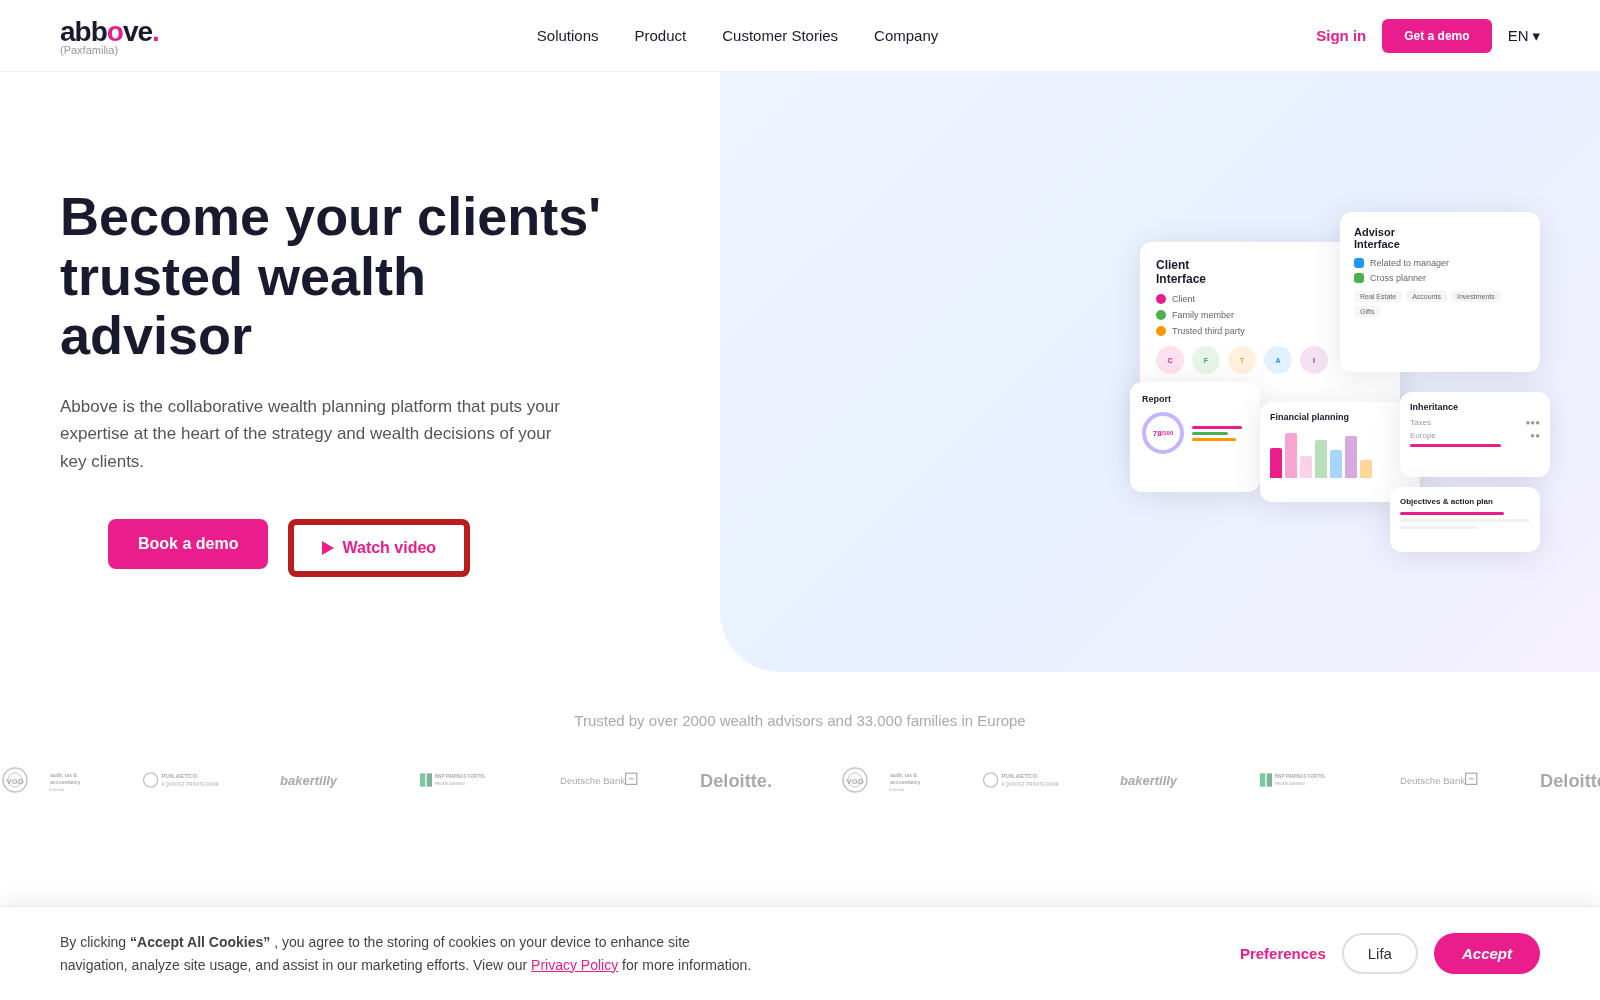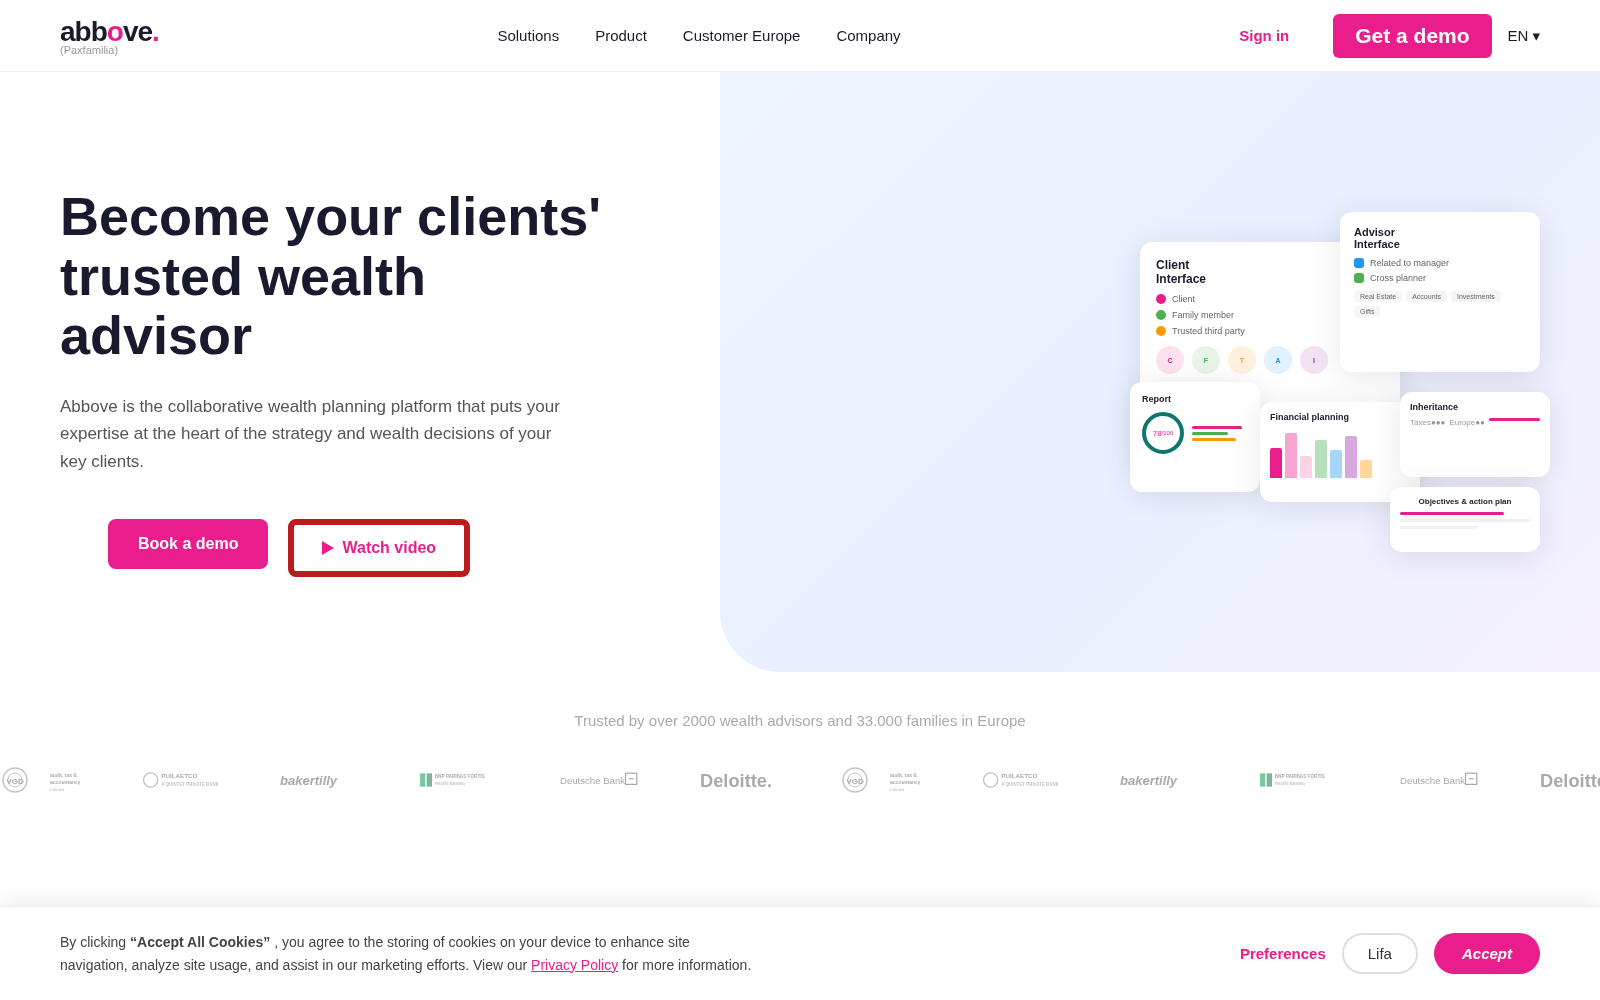--- a/index.html
+++ b/index.html
@@ -12,21 +12,21 @@
       border-bottom: 1px solid #f0f0f0; position: sticky; top: 0; z-index: 100;
     }
     .logo-wrap { display: flex; flex-direction: column; align-items: flex-start; justify-content: flex-end; }
     .logo-text { font-size: 28px; font-weight: 800; color: #1a1a2e; letter-spacing: -1px; }
     .logo-text span { color: #e91e8c; }
     .logo-sub { font-size: 11px; color: #999; margin-top: -4px; }
     nav { display: flex; align-items: center; gap: 36px; }
     nav a { text-decoration: none; color: #1a1a2e; font-size: 15px; font-weight: 500; }
     .header-actions { display: flex; align-items: center; gap: 16px; }
     .sign-in-btn { color: #e91e8c; font-weight: 600; font-size: 15px; text-decoration: none; background: none; border: none; cursor: pointer; }
-    .get-demo-btn { background: #e91e8c; color: #fff; border: none; border-radius: 6px; padding: 10px 22px; font-size: 21px; font-weight: 600; cursor: pointer; margin-left: 28px; }
+    .get-demo-btn { background: #e91e8c; color: #fff; border: none; border-radius: 6px; padding: 10px 22px; font-size: 12px; font-weight: 600; cursor: pointer; }
     .lang-btn { font-size: 15px; color: #1a1a2e; background: none; border: none; cursor: pointer; display: flex; align-items: center; gap: 4px; }
 
     
     .hero {
       display: flex; align-items: center; justify-content: space-between;
       padding: 80px 60px 60px 60px; min-height: 600px; background: #fff;
       position: relative; overflow: hidden;
     }
     .hero-left { max-width: 560px; }
     .hero-title { font-size: 54px; font-weight: 800; line-height: 1.1; color: #1a1a2e; margin-bottom: 28px; }
@@ -98,21 +98,21 @@
 <header>
   <div class="logo-wrap">
     <div class="logo-text">
       abb<span>o</span>ve<span style="color:#e91e8c">.</span>
     </div>
     <div class="logo-sub">(Paxfamilia)</div>
   </div>
   <nav>
     <a href="#">Solutions</a>
     <a href="#">Product</a>
-    <a href="#">Customer Europe</a>
+    <a href="#">Customer Stories</a>
     <a href="#">Company</a>
   </nav>
   <div class="header-actions">
     <button class="sign-in-btn">Sign in</button>
     <button class="get-demo-btn">Get a demo</button>
     <button class="lang-btn">
       <span>EN</span>
       <span>▾</span>
     </button>
   </div>
@@ -180,21 +180,21 @@
           <span style="font-size:7px;background:#f5f5f5;padding:2px 6px;border-radius:3px;color:#666">Real Estate</span>
           <span style="font-size:7px;background:#f5f5f5;padding:2px 6px;border-radius:3px;color:#666">Accounts</span>
           <span style="font-size:7px;background:#f5f5f5;padding:2px 6px;border-radius:3px;color:#666">Investments</span>
           <span style="font-size:7px;background:#f5f5f5;padding:2px 6px;border-radius:3px;color:#666">Gifts</span>
         </div>
       </div>
 
       <div class="dash-card" style="width:130px;height:110px;bottom:60px;left:10px;padding:12px;">
         <div style="font-size:9px;font-weight:700;color:#1a1a2e;margin-bottom:8px;">Report</div>
         <div style="display:flex;align-items:center;gap:8px;">
-          <div style="width:42px;height:42px;border-radius:50%;border:4px solid #0f766e;display:flex;align-items:center;justify-content:center;font-size:8px;font-weight:400;color:#e91e8c;flex-shrink:0;">78<br><span style="font-size:6px">/100</span></div>
+          <div style="width:42px;height:42px;border-radius:50%;border:4px solid #c4b5fd;display:flex;align-items:center;justify-content:center;font-size:8px;font-weight:700;color:#e91e8c;flex-shrink:0;">78<br><span style="font-size:6px">/100</span></div>
           <div style="display:flex;flex-direction:column;gap:3px;">
             <div style="height:3px;width:50px;background:#e91e8c;border-radius:2px;"></div>
             <div style="height:3px;width:36px;background:#4CAF50;border-radius:2px;"></div>
             <div style="height:3px;width:44px;background:#FF9800;border-radius:2px;"></div>
           </div>
         </div>
       </div>
 
       <div class="dash-card" style="width:160px;height:100px;bottom:50px;left:140px;padding:10px;">
         <div style="font-size:9px;font-weight:700;color:#1a1a2e;margin-bottom:6px;">Financial planning</div>
@@ -204,34 +204,34 @@
           <div style="width:12px;height:22px;background:#e91e8c33;border-radius:2px 2px 0 0;"></div>
           <div style="width:12px;height:38px;background:#4CAF5066;border-radius:2px 2px 0 0;"></div>
           <div style="width:12px;height:28px;background:#2196F366;border-radius:2px 2px 0 0;"></div>
           <div style="width:12px;height:42px;background:#9C27B066;border-radius:2px 2px 0 0;"></div>
           <div style="width:12px;height:18px;background:#FF980066;border-radius:2px 2px 0 0;"></div>
         </div>
       </div>
 
       <div class="dash-card" style="width:150px;height:85px;top:180px;right:-10px;padding:10px;">
         <div style="font-size:9px;font-weight:700;color:#1a1a2e;margin-bottom:6px;">Inheritance</div>
-        <div style="display:flex;flex-direction:row;gap:4px;">
+        <div style="display:flex;flex-direction:column;gap:4px;">
           <div style="display:flex;justify-content:space-between;font-size:8px;color:#999;">
             <span>Taxes</span>
               <span>●●●</span>
           </div>
           <div style="display:flex;justify-content:space-between;font-size:8px;color:#999;">
             <span>Europe</span>
               <span>●●</span>
           </div>
           <div style="height:3px;background:#e91e8c;border-radius:2px;width:70%;"></div>
         </div>
       </div>
 
-      <div class="dash-card" style="width:150px;height:65px;bottom:0;right:0;padding:10px;text-align:center;">
+      <div class="dash-card" style="width:150px;height:65px;bottom:0;right:0;padding:10px;">
         <div style="font-size:8px;font-weight:700;color:#1a1a2e;margin-bottom:6px;">Objectives &amp; action plan</div>
         <div style="display:flex;flex-direction:column;gap:4px;">
           <div style="height:3px;background:#e91e8c;border-radius:2px;width:80%;"></div>
           <div style="height:3px;background:#f0f0f0;border-radius:2px;width:100%;"></div>
           <div style="height:3px;background:#f0f0f0;border-radius:2px;width:60%;"></div>
         </div>
       </div>
     </div>
   </div>
 </section>

